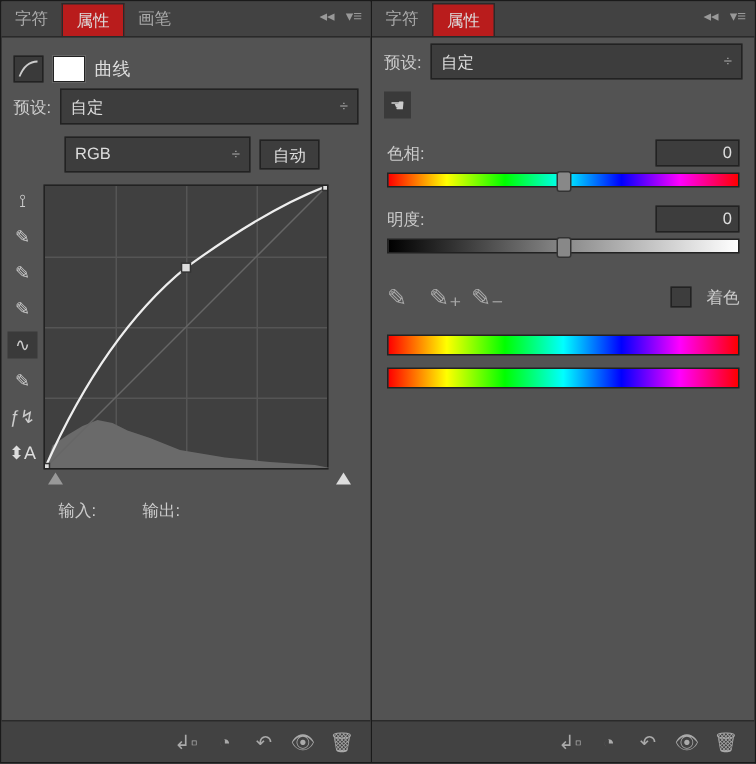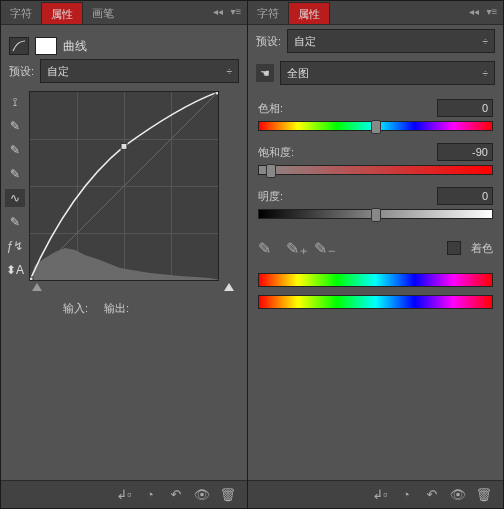--- a/index.html
+++ b/index.html
@@ -26,21 +26,21 @@
 .tool { width: 20px; height: 18px; color: #ccc; display: flex; align-items: center; justify-content: center; cursor: pointer; font-size: 12px; }
 .tool.active { background: #3a3a3a; }
 .curve-area { flex: 1; padding: 4px 10px 4px 0; }
 .curve-box { width: 190px; height: 190px; background: #404040; border: 1px solid #222; position: relative; }
 .grid-line { position: absolute; background: #555; }
 .histo { position: absolute; bottom: 0; left: 0; right: 0; height: 40px; }
 .curve-svg { position: absolute; inset: 0; }
 .handle-row { display: flex; justify-content: space-between; padding: 2px 3px; }
 .tri { width: 0; height: 0; border-left: 5px solid transparent; border-right: 5px solid transparent; border-bottom: 8px solid #999; cursor: pointer; }
 .tri.white { border-bottom-color: #ddd; }
-.io-row { display: flex; gap: 16px; padding: 4px 10px 4px 38px; margin-left: 24px; }
+.io-row { display: flex; gap: 31px; padding: 4px 10px 4px 38px; }
 .hue-body { padding: 4px 10px; }
 .slider-group { margin: 6px 0 12px 0; }
 .slider-head { display: flex; justify-content: space-between; align-items: center; margin-bottom: 4px; }
 .val-in { width: 56px; height: 18px; background: #3d3d3d; border: 1px solid #222; color: #ddd; font-size: 11px; text-align: right; padding: 0 4px; }
 .track { height: 10px; border: 1px solid #222; position: relative; margin-top: 2px; }
 .hue-grad { background: linear-gradient(to right, #ff0000, #ffff00, #00ff00, #00ffff, #0000ff, #ff00ff, #ff0000); }
 .sat-grad { background: linear-gradient(to right, #888, #ff0000); }
 .light-grad { background: linear-gradient(to right, #000, #888, #fff); }
 .thumb { position: absolute; top: -2px; width: 10px; height: 14px; background: #888; border: 1px solid #333; cursor: pointer; transform: translateX(-50%); border-radius: 2px; }
 .eyedrop-row { display: flex; align-items: center; gap: 10px; padding: 8px 0; }
@@ -77,20 +77,26 @@
       </div>
     <div class="mask-thumb"></div>
     <div class="adj-title">曲线</div>
   </div>
   <div class="preset-row">
     <span class="lbl">预设:</span>
     <div class="sel">
         <span>自定</span>
       </div>
   </div>
+  <div class="preset-row" style="padding-left:42px">
+    <div class="sel" style="flex:0 0 124px">
+        <span>RGB</span>
+      </div>
+    <div class="btn">自动</div>
+  </div>
   <div class="main-row">
     <div class="tool-col">
       <div class="tool">⟟</div>
       <div class="tool">✎</div>
       <div class="tool">✎</div>
       <div class="tool">✎</div>
       <div class="tool active">∿</div>
       <div class="tool">✎</div>
       <div class="tool">ƒ↯</div>
       <div class="tool" style="color:#ddd">⬍А</div>
@@ -144,41 +150,29 @@
     </div>
   </div>
   <div class="preset-row">
     <span class="lbl">预设:</span>
     <div class="sel">
         <span>自定</span>
       </div>
   </div>
   <div class="preset-row">
     <div class="hand-icon">☚</div>
-    <div class="sel">
-        <span>全图</span>
-      </div>
   </div>
   <div class="hue-body">
     <div class="slider-group">
       <div class="slider-head">
         <span class="lbl">色相:</span>
         <input class="val-in" value="0" style="">
       </div>
       <div class="track hue-grad">
         <div class="thumb" style="left:50%"></div>
-      </div>
-    </div>
-    <div class="slider-group">
-      <div class="slider-head">
-        <span class="lbl">饱和度:</span>
-        <input class="val-in" value="-90" style="">
-      </div>
-      <div class="track sat-grad">
-        <div class="thumb" style="left:5%"></div>
       </div>
     </div>
     <div class="slider-group">
       <div class="slider-head">
         <span class="lbl">明度:</span>
         <input class="val-in" value="0" style="">
       </div>
       <div class="track light-grad">
         <div class="thumb" style="left:50%"></div>
       </div>

